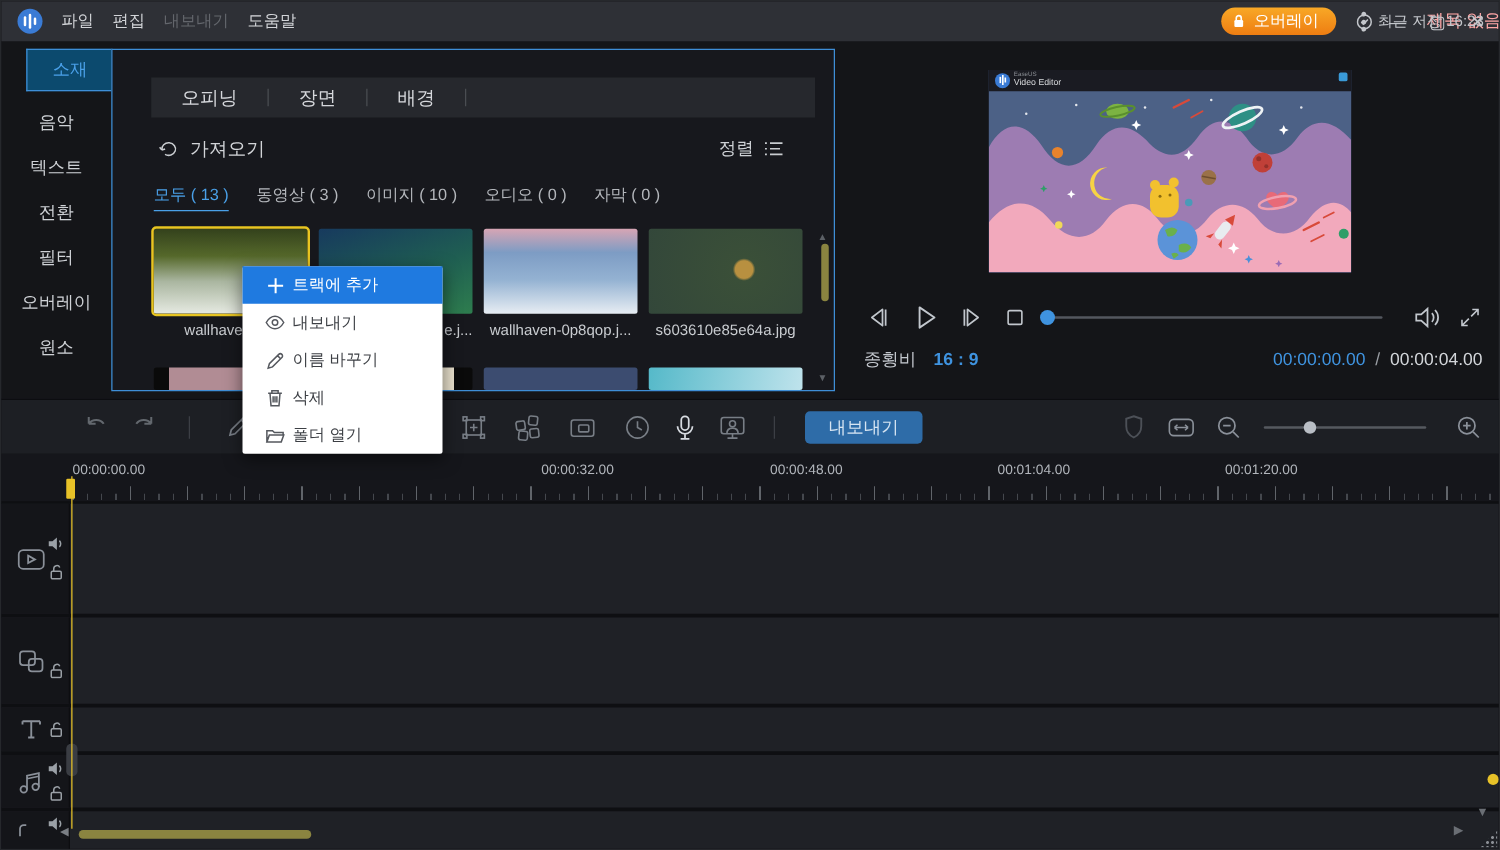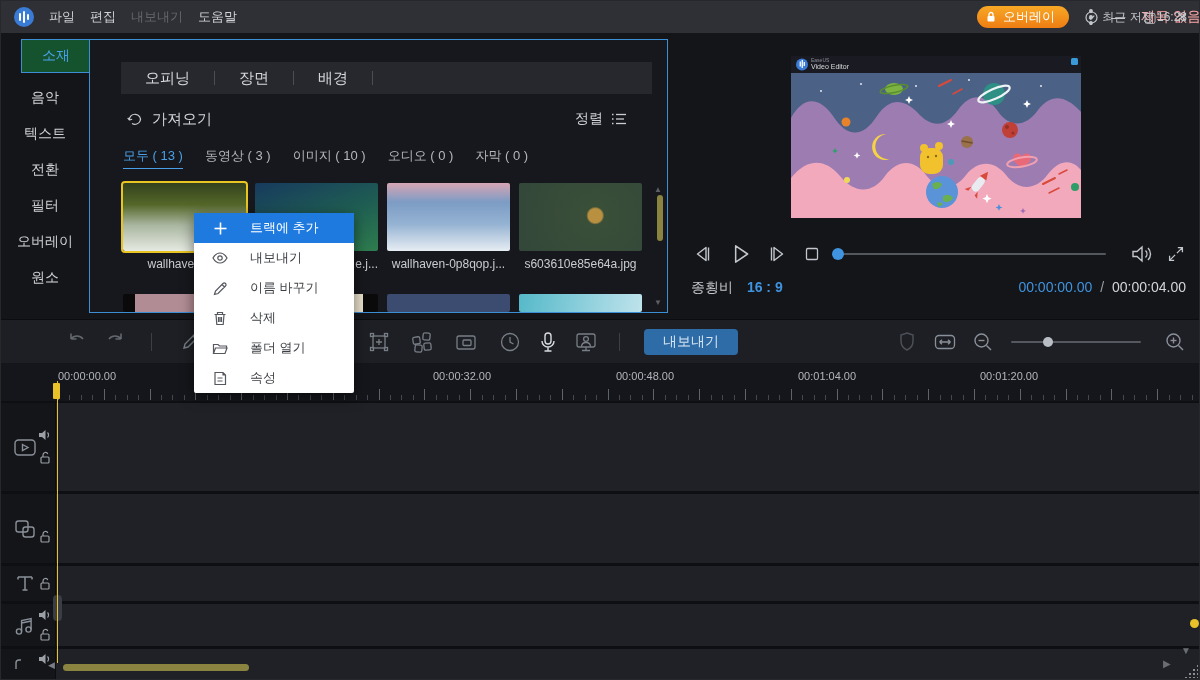--- a/index.html
+++ b/index.html
@@ -16,42 +16,42 @@
   .menu-item.dim{color:#63666c}
   .win-title{position:absolute;left:0;right:0;text-align:right;color:#fca5a5;font-size:14px;pointer-events:none}
   .upgrade{position:absolute;right:132px;top:5px;height:22px;padding:0 14px 0 8px;border-radius:12px;
     background:linear-gradient(180deg,#f8a826,#ee7d12);display:flex;align-items:center;gap:6px;color:#fff;font-size:13px}
   .kebab{position:absolute;right:104px;top:7px;color:#c4c7cc;font-size:14px;letter-spacing:0;line-height:6px;text-align:center;width:12px}
   .winbtn{position:absolute;top:6px;width:22px;height:20px;color:#c4c7cc;font-size:14px;text-align:center;line-height:20px}
 
   
   .sidenav-item{position:absolute;left:0;width:88px;text-align:center;color:#cfd2d6;font-size:14px}
   .sojae-tab{position:absolute;left:20px;top:38px;width:69px;height:34px;border:1px solid #3e8ed6;border-right:none;
-    display:flex;align-items:center;justify-content:center;color:#4aa0e8;font-size:14px;background:#14532d}
+    display:flex;align-items:center;justify-content:center;color:#4aa0e8;font-size:14px;background:#0c4a6e}
 
   
   .lib-panel{position:absolute;left:88px;top:38px;width:579px;height:274px;border:1px solid #3e8ed6;background:#17181d}
   .cat-strip{position:absolute;left:31px;top:22px;width:531px;height:32px;background:#26282d;display:flex;align-items:center}
   .cat-tab{font-size:15px;color:#d6d8dc;padding:0 24px;height:32px;display:flex;align-items:center}
   .cat-tab.active{background:#f0c41b;color:#1e1e1e}
   .cat-sep{width:1px;height:14px;background:#4a4d52}
   .import-row{position:absolute;left:36px;top:70px;display:flex;align-items:flex-start;gap:9px;color:#d2d4d8;font-size:15px}
   .sort-box{position:absolute;right:40px;top:70px;display:flex;align-items:center;gap:8px;color:#cfd2d6;font-size:14px}
   .filter-row{position:absolute;left:33px;top:107px;display:flex;gap:22px;font-size:13px;color:#b4b7bc}
   .filter-item.active{color:#4aa0e8;border-bottom:1px solid #4aa0e8;padding-bottom:3px}
   .thumb{position:absolute;width:123px;height:68px;border-radius:2px}
   .thumb.sel{outline:2px solid #e8c521;outline-offset:0}
   .thumb-name{position:absolute;width:123px;text-align:center;color:#c9ccd0;font-size:12px;white-space:nowrap;overflow:hidden}
   .vscroll-thumb{position:absolute;background:#8a8440;border-radius:3px}
   .scroll-arrow{position:absolute;color:#5c6066;font-size:8px}
 
   
   .ctx{position:absolute;left:193px;top:212px;width:160px;background:#fff;border-radius:2px;z-index:60;
     box-shadow:0 4px 14px rgba(0,0,0,.5);padding:0}
-  .ctx-item{height:30px;display:flex;align-items:center;gap:22px;padding-left:18px;color:#3c3f44;font-size:13px}
+  .ctx-item{height:30px;display:flex;align-items:center;gap:6px;padding-left:18px;color:#3c3f44;font-size:13px}
   .ctx-item.hl{background:#1f7ae0;color:#fff}
   .ctx-item .ic{width:16px;height:16px;display:flex;align-items:center;justify-content:center}
 
   
   .saved{position:absolute;right:12px;top:8px;display:flex;align-items:center;gap:4px;color:#c3c6cb;font-size:12px}
   .player{position:absolute;left:790px;top:55px;width:290px;height:162px;background:#3c4f72;overflow:hidden}
   .transport{position:absolute;top:240px;left:690px;display:flex;gap:12px;align-items:center}
   .seek{position:absolute;left:832px;top:252px;width:273px;height:2px;background:#53575e;border-radius:1px}
   .seek-dot{position:absolute;left:-1px;top:-5px;width:12px;height:12px;border-radius:50%;background:#3f93df}
   .info-row{position:absolute;left:690px;top:278px;width:500px;font-size:14px;color:#c3c7cd}
@@ -576,23 +576,15 @@
       <span>삭제</span>
     </div>
     <div class="ctx-item">
       <span class="ic">
           <svg width="16" height="13" viewBox="0 0 16 13" fill="none" stroke="#55585e" stroke-width="1.2">
             <path d="M1.5,11.5 V2.5 h4.5 l1.5,1.5 h7 v2 M1.5,11.5 l2,-5.5 h11.5 l-2,5.5 Z"></path>
           </svg>
         </span>
       <span>폴더 열기</span>
     </div>
-    <div class="ctx-item">
-      <span class="ic">
-          <svg width="14" height="15" viewBox="0 0 14 15" fill="none" stroke="#55585e" stroke-width="1.2">
-            <path d="M2,1.5 h8 l2.5,2.5 v9.5 h-10.5 Z M10,1.5 v2.5 h2.5 M4.5,7 h5 M4.5,10 h5"></path>
-          </svg>
-        </span>
-      <span>속성</span>
-    </div>
   </div>
 
 </div>
 
 </body></html>

